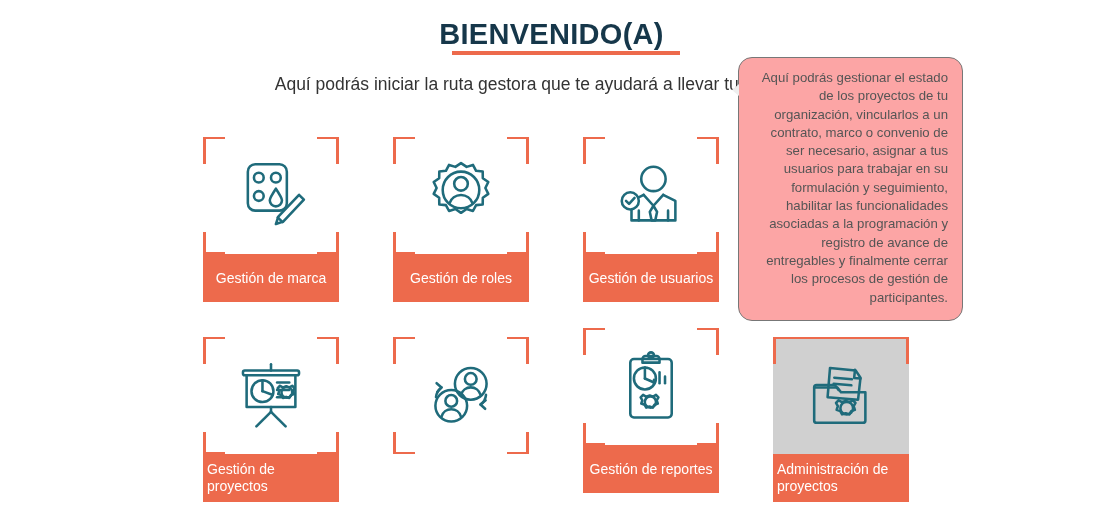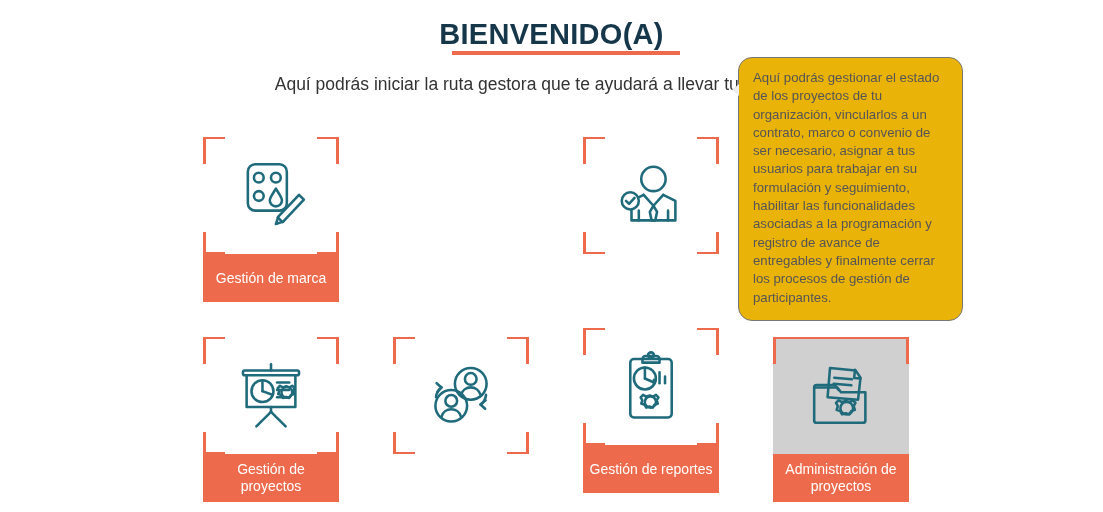--- a/index.html
+++ b/index.html
@@ -114,41 +114,40 @@
   .card-label {
     position: absolute;
     left: 0;
     top: 117px;
     width: 136px;
     height: 48px;
     background: #ed6a4c;
     color: #ffffff;
     font-size: 14px;
     line-height: 17px;
-    text-align: center;
     display: flex;
     align-items: center;
     justify-content: center;
     padding: 0 4px;
   }
 
   
   #tooltip {
     position: absolute;
     left: 738px;
     top: 57px;
     width: 225px;
     padding: 11px 14px 13px 14px;
-    background: #eab308;
+    background: #fca5a5;
     border: 1px solid #777777;
     border-radius: 14px;
     font-size: 13.2px;
     line-height: 18.3px;
     color: #555555;
-    text-align: left;
+    text-align: right;
   }
   #tooltip-arrow {
     position: absolute;
     left: -7px;
     top: 26px;
     width: 0; height: 0;
     border-top: 6px solid transparent;
     border-bottom: 6px solid transparent;
     border-right: 7px solid #eeeeee;
   }
@@ -190,20 +189,39 @@
           <circle cx="36" cy="17" r="4"></circle>
           <circle cx="22" cy="32" r="4"></circle>
           <path d="M36 26 c4 6 5 7.5 5 9.5 a5 5 0 0 1 -10 0 c0-2 1-3.5 5-9.5 z"></path>
           <path d="M55 31 L59 35 L42 53 L36 55 L38 49 z"></path>
           <path d="M37.5 49.5 L41.5 53.5"></path>
         </svg>
       </div>
       <div class="card-label">Gestión de marca</div>
     </div>
 
+    <div class="card" style="left:190px; top:0px;">
+      <div class="card-art">
+        <span class="bracket bk-tl-v"></span>
+        <span class="bracket bk-tl-h"></span>
+        <span class="bracket bk-tr-v"></span>
+        <span class="bracket bk-tr-h"></span>
+        <span class="bracket bk-bl-v"></span>
+        <span class="bracket bk-bl-h"></span>
+        <span class="bracket bk-br-v"></span>
+        <span class="bracket bk-br-h"></span>
+        <svg class="card-icon" viewBox="0 0 64 64">
+          <path d="M32 5 l4.6 3.1 l5.2-1.6 l2.6 4.8 l5.4 0.6 l0.1 5.5 l4.5 3.1 l-2.4 4.9 l2.4 4.9 l-4.5 3.1 l-0.1 5.5 l-5.4 0.6 l-2.6 4.8 l-5.2-1.6 l-4.6 3.1 l-4.6-3.1 l-5.2 1.6 l-2.6-4.8 l-5.4-0.6 l-0.1-5.5 l-4.5-3.1 l2.4-4.9 l-2.4-4.9 l4.5-3.1 l0.1-5.5 l5.4-0.6 l2.6-4.8 l5.2 1.6 z"></path>
+          <circle cx="32" cy="27" r="15"></circle>
+          <circle cx="32" cy="22" r="5.6"></circle>
+          <path d="M22.5 38 a10 10 0 0 1 19 0"></path>
+        </svg>
+      </div>
+      <div class="card-label">Gestión de roles</div>
+    </div>
 
     <div class="card" style="left:380px; top:0px;">
       <div class="card-art">
         <span class="bracket bk-tl-v"></span>
         <span class="bracket bk-tl-h"></span>
         <span class="bracket bk-tr-v"></span>
         <span class="bracket bk-tr-h"></span>
         <span class="bracket bk-bl-v"></span>
         <span class="bracket bk-bl-h"></span>
         <span class="bracket bk-br-v"></span>
@@ -212,20 +230,21 @@
           <circle cx="34" cy="18" r="10"></circle>
           <path d="M26 31 L34 40 L42 31"></path>
           <path d="M26 31 L16 36 L16 52 L52 52 L52 36 L42 31"></path>
           <path d="M34 40 L31 45 L32.5 52 L35.5 52 L37 45 z"></path>
           <path d="M22 44 L22 52"></path>
           <path d="M46 44 L46 52"></path>
           <circle cx="15" cy="36" r="7" style="fill:#ffffff"></circle>
           <polyline points="11.5,36 14,38.5 18.5,33.5"></polyline>
         </svg>
       </div>
+      <div class="card-label">Gestión de usuarios</div>
     </div>
 
     <div class="card" style="left:0px; top:200px;">
       <div class="card-art">
         <span class="bracket bk-tl-v"></span>
         <span class="bracket bk-tl-h"></span>
         <span class="bracket bk-tr-v"></span>
         <span class="bracket bk-tr-h"></span>
         <span class="bracket bk-bl-v"></span>
         <span class="bracket bk-bl-h"></span>

